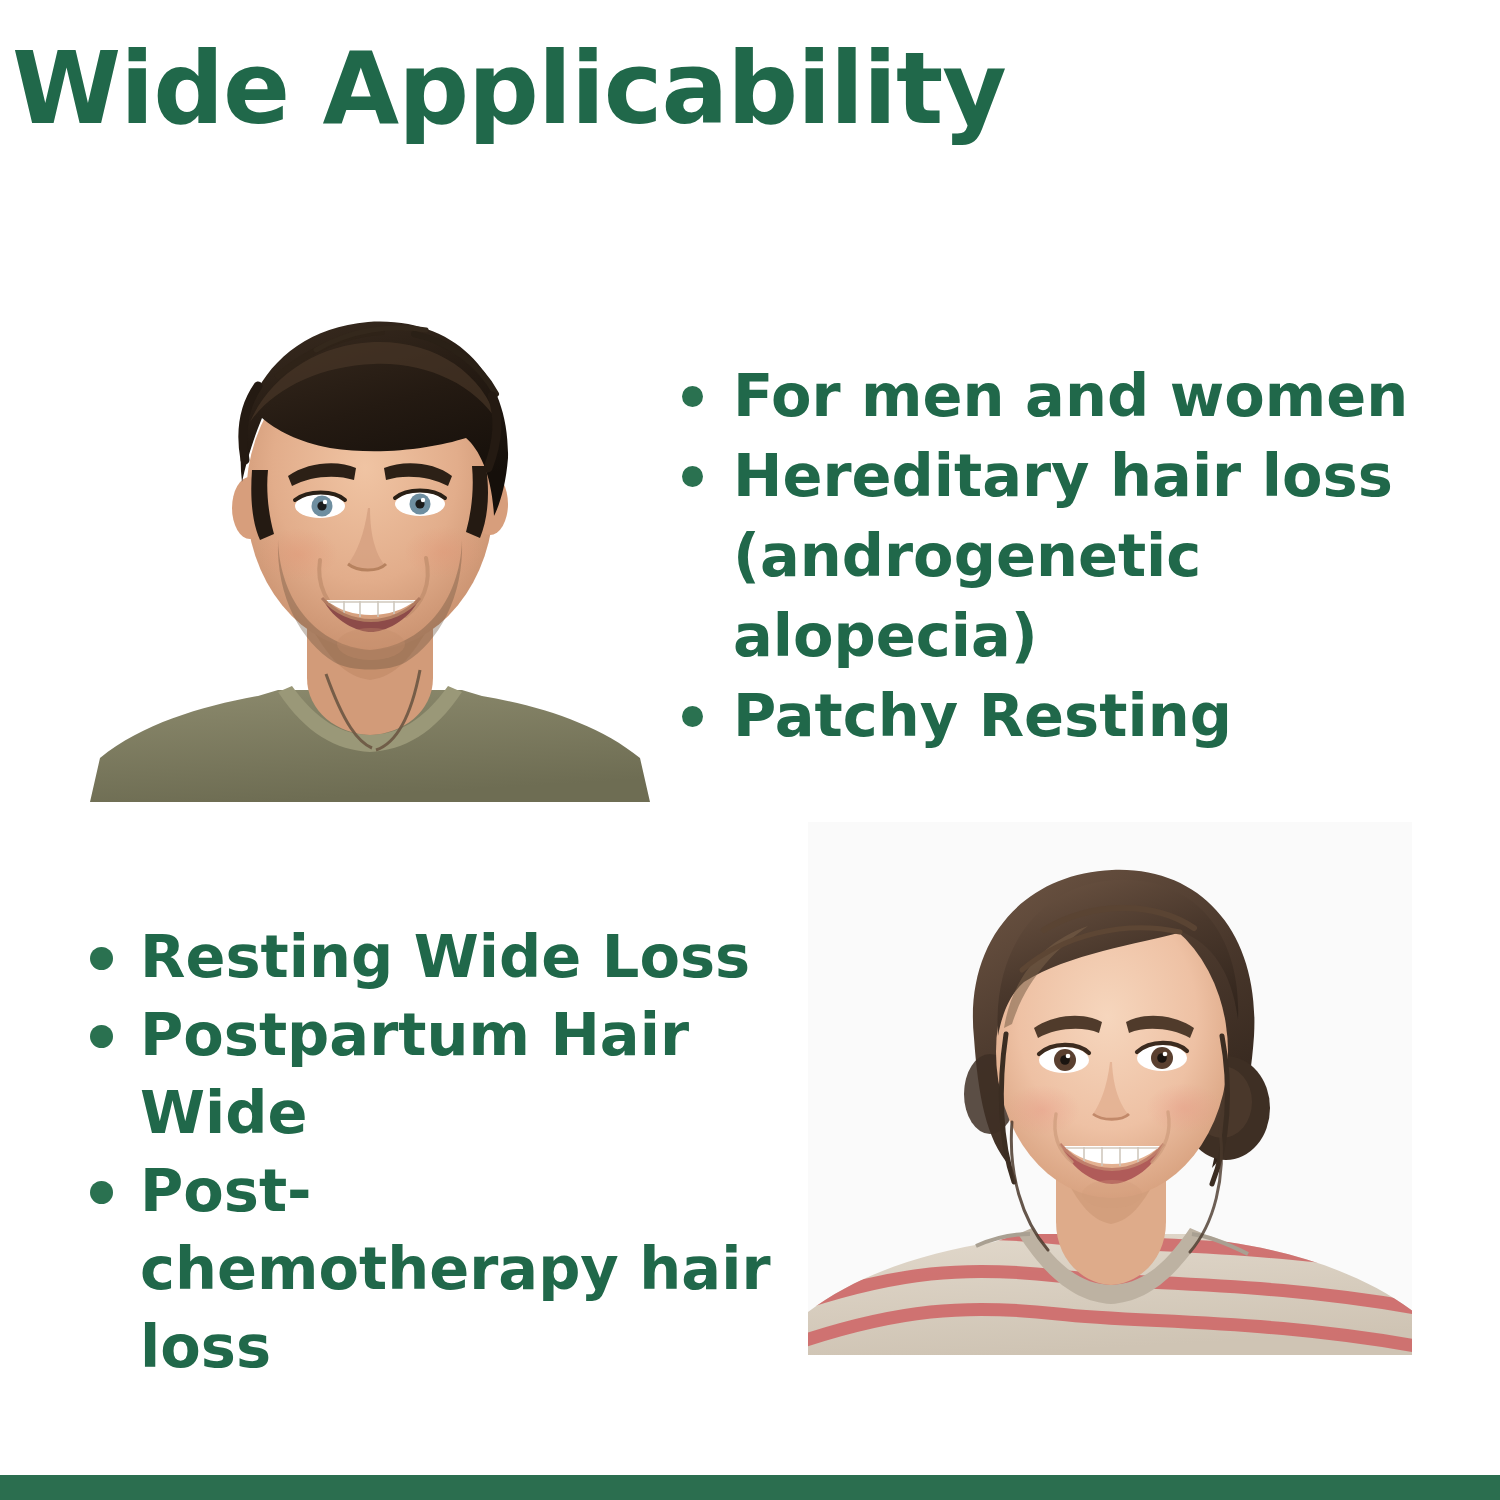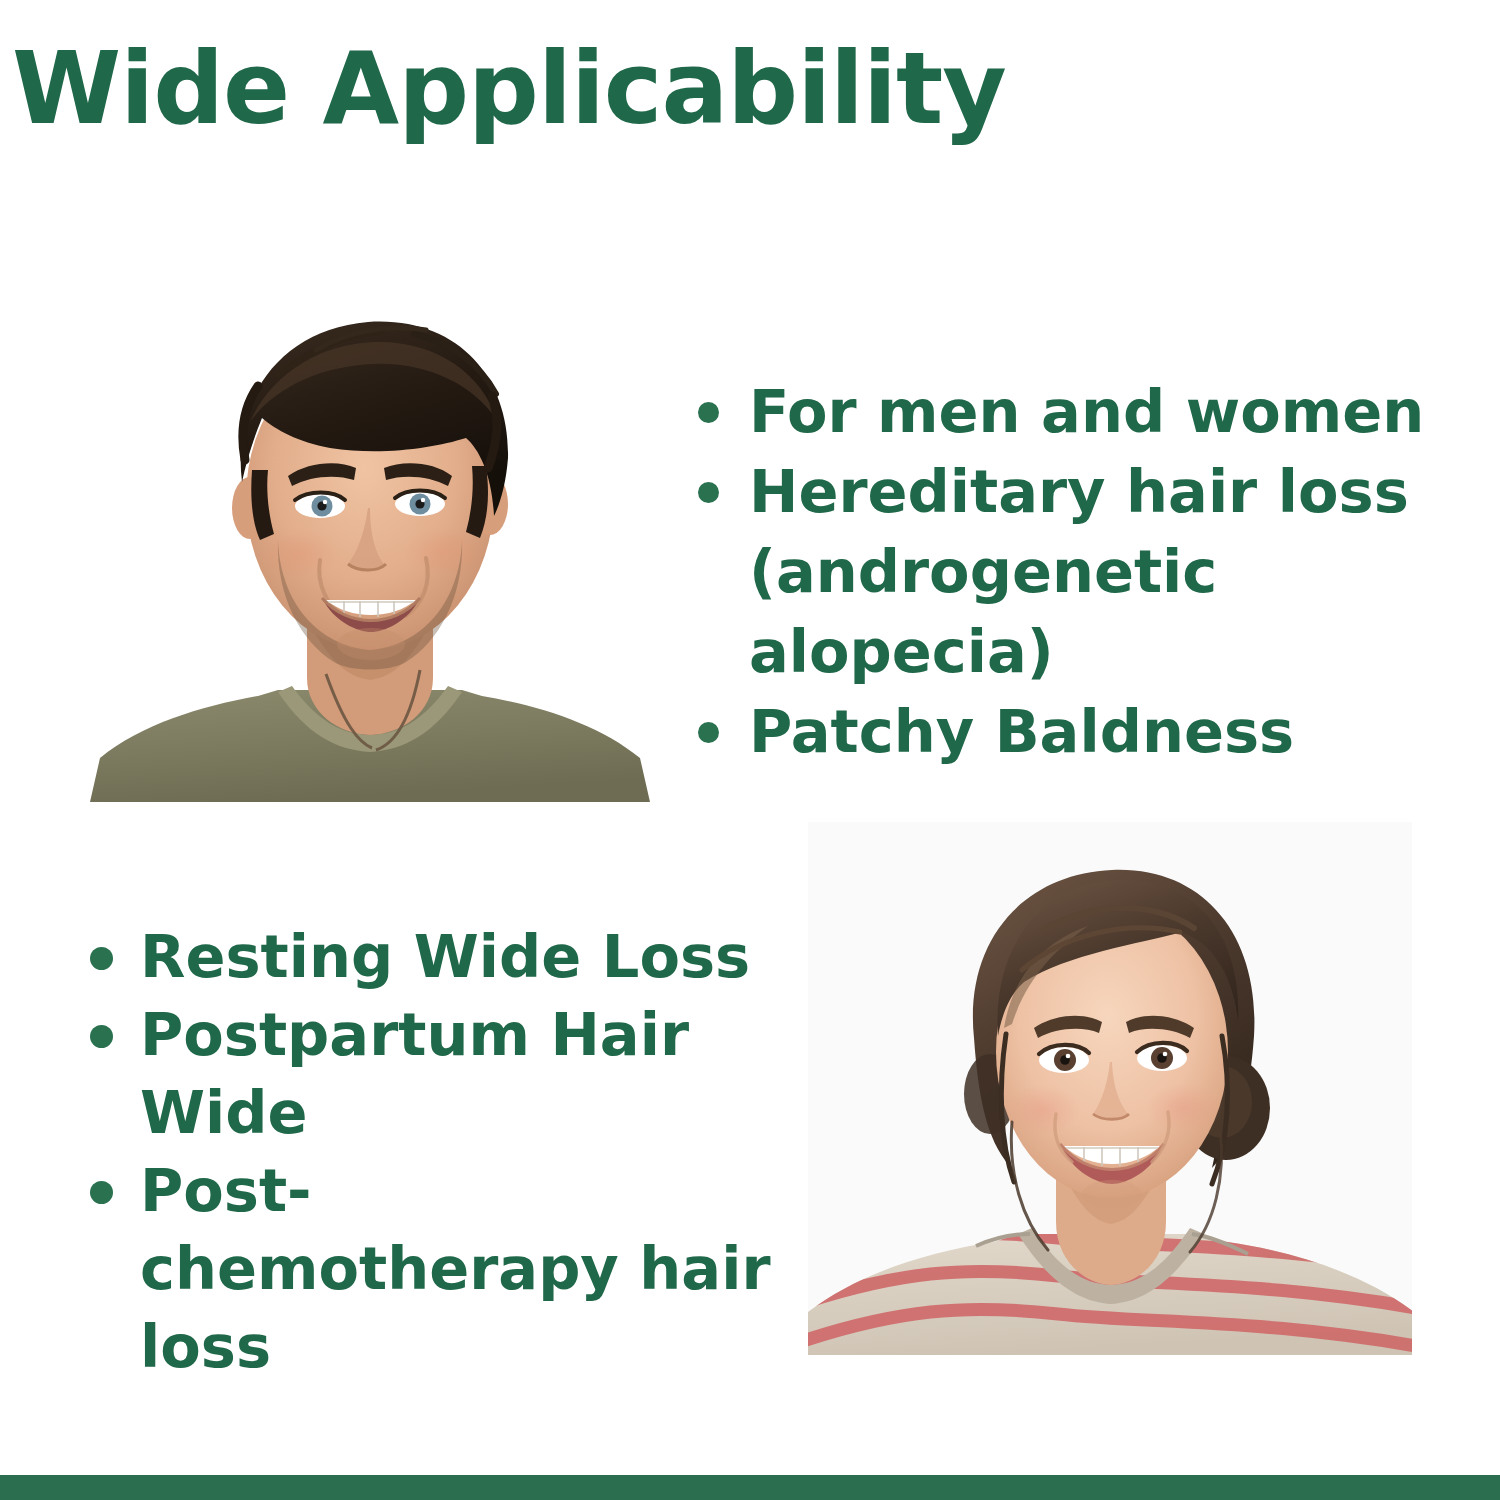--- a/index.html
+++ b/index.html
@@ -186,32 +186,32 @@
     <path d="M240 326 C266 356 312 356 338 326 C326 350 302 360 289 360 C276 360 252 350 240 326 Z" fill="#8d4b49"></path>
     <path d="M244 328 C268 348 310 348 334 328 Z" fill="#ffffff"></path>
     <path d="M246 330 L332 330" stroke="#dcd6cd" stroke-width="2"></path>
     <path d="M262 329 L262 342 M278 329 L278 345 M296 329 L296 345 M312 329 L312 342" stroke="#cfc8bd" stroke-width="1.6"></path>
     <path d="M240 326 C266 356 312 356 338 326" stroke="#b07b60" stroke-width="3" fill="none"></path>
 
     <ellipse cx="289" cy="372" rx="34" ry="16" fill="#c38c6b" opacity="0.35"></ellipse>
   </svg>
 </div>
 
-<ul class="bullet-list" id="list-top" style="list-style:none;padding:0;margin:16px;">
+<ul class="bullet-list" id="list-top" style="list-style:none;padding:0;margin:0;">
   <li class="bullet-item">
     <span class="bullet-dot"></span>
     <span class="bullet-text">For men and women</span>
   </li>
   <li class="bullet-item">
     <span class="bullet-dot"></span>
     <span class="bullet-text">Hereditary hair loss (androgenetic alopecia)</span>
   </li>
   <li class="bullet-item">
     <span class="bullet-dot"></span>
-    <span class="bullet-text">Patchy Baldness</span>
+    <span class="bullet-text">Patchy Resting</span>
   </li>
 </ul>
 
 <ul class="bullet-list" id="list-bottom" style="list-style:none;padding:0;margin:0;">
   <li class="bullet-item">
     <span class="bullet-dot"></span>
     <span class="bullet-text">Resting Wide Loss</span>
   </li>
   <li class="bullet-item">
     <span class="bullet-dot"></span>

